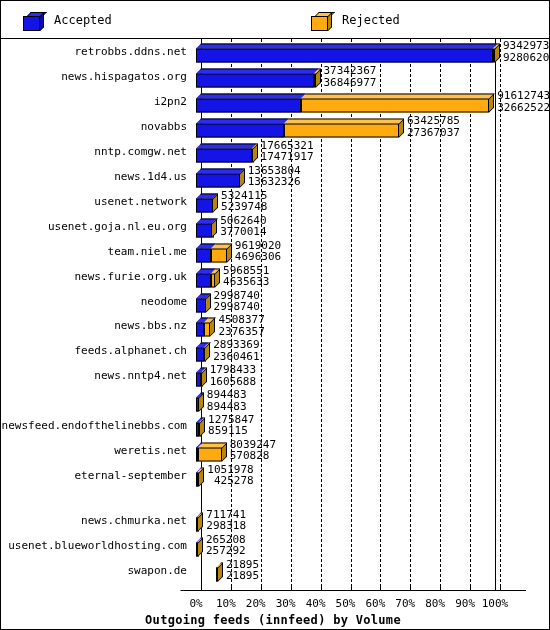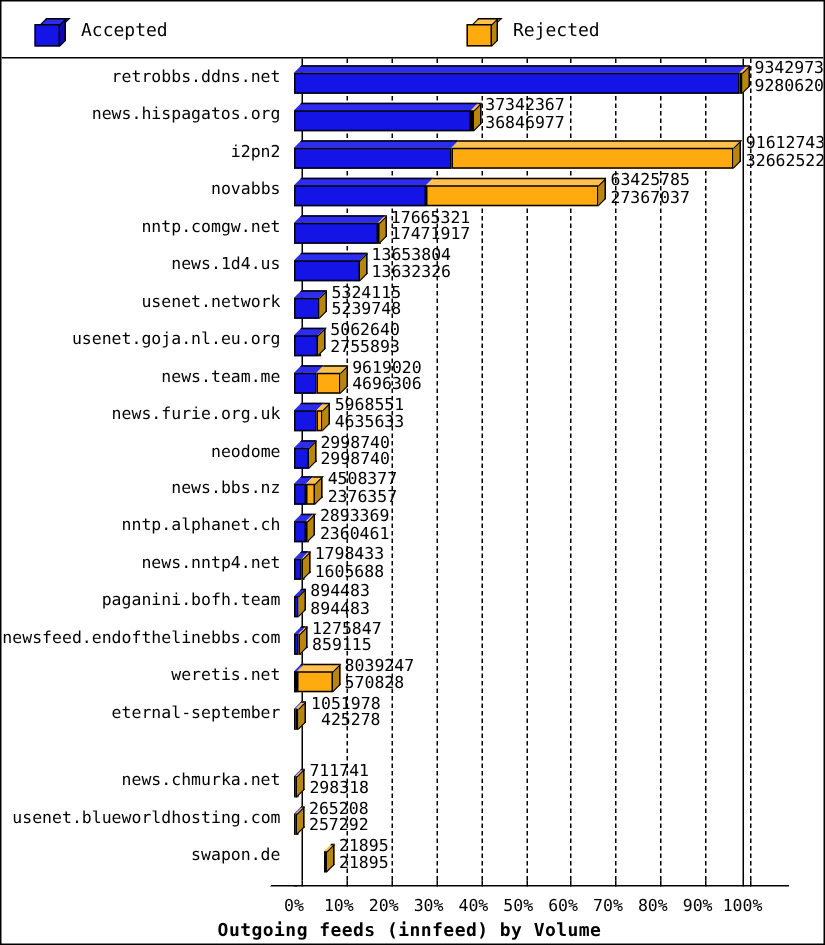--- a/index.html
+++ b/index.html
@@ -383,25 +383,25 @@
           <div class="row-label">usenet.goja.nl.eu.org</div>
           <div class="bar-wrap" style="width: 16.2018px;">
             <div class="cap-top accepted" style="left: 0px; width: 15.5803px;"></div>
             <div class="cap-top rejected" style="left: 15.5803px; width: 0.62153px;"></div>
             <div class="seg accepted" style="left: 0px; width: 15.5803px;"></div>
             <div class="seg rejected" style="left: 15.5803px; width: 0.62153px;"></div>
             <div class="cap-side rejected" style="left: 16.2018px;"></div>
           </div>
           <div class="values" style="left: 219.202px;">
             <span class="v">5062640</span>
-            <span class="v">2755893</span>
-          </div>
-        </div>
-        <div class="row" style="height: 24.9091px;">
-          <div class="row-label">news.team.me</div>
+            <span class="v">3770014</span>
+          </div>
+        </div>
+        <div class="row" style="height: 24.9091px;">
+          <div class="row-label">team.niel.me</div>
           <div class="bar-wrap" style="width: 30.7834px;">
             <div class="cap-top accepted" style="left: 0px; width: 15.0294px;"></div>
             <div class="cap-top rejected" style="left: 15.0294px; width: 15.754px;"></div>
             <div class="seg accepted" style="left: 0px; width: 15.0294px;"></div>
             <div class="seg rejected" style="left: 15.0294px; width: 15.754px;"></div>
             <div class="cap-side rejected" style="left: 30.7834px;"></div>
           </div>
           <div class="values" style="left: 233.783px;">
             <span class="v">9619020</span>
             <span class="v">4696306</span>
@@ -441,21 +441,21 @@
             <div class="seg accepted" style="left: 0px; width: 7.60497px;"></div>
             <div class="seg rejected" style="left: 7.60497px; width: 6.82303px;"></div>
             <div class="cap-side rejected" style="left: 14.428px;"></div>
           </div>
           <div class="values" style="left: 217.428px;">
             <span class="v">4508377</span>
             <span class="v">2376357</span>
           </div>
         </div>
         <div class="row" style="height: 24.9091px;">
-          <div class="row-label">nntp.alphanet.ch</div>
+          <div class="row-label">feeds.alphanet.ch</div>
           <div class="bar-wrap" style="width: 9.25955px;">
             <div class="cap-top accepted" style="left: 0px; width: 7.5541px;"></div>
             <div class="cap-top rejected" style="left: 7.5541px; width: 1.70545px;"></div>
             <div class="seg accepted" style="left: 0px; width: 7.5541px;"></div>
             <div class="seg rejected" style="left: 7.5541px; width: 1.70545px;"></div>
             <div class="cap-side rejected" style="left: 9.25955px;"></div>
           </div>
           <div class="values" style="left: 212.26px;">
             <span class="v">2893369</span>
             <span class="v">2360461</span>
@@ -469,21 +469,20 @@
             <div class="seg accepted" style="left: 0px; width: 5.13863px;"></div>
             <div class="seg rejected" style="left: 5.13863px; width: 0.616835px;"></div>
             <div class="cap-side rejected" style="left: 5.75546px;"></div>
           </div>
           <div class="values" style="left: 208.755px;">
             <span class="v">1798433</span>
             <span class="v">1605688</span>
           </div>
         </div>
         <div class="row" style="height: 24.9091px;">
-          <div class="row-label">paganini.bofh.team</div>
           <div class="bar-wrap" style="width: 2.86258px;">
             <div class="cap-top accepted" style="left: 0px; width: 2.86258px;"></div>
             <div class="seg accepted" style="left: 0px; width: 2.86258px;"></div>
             <div class="cap-side accepted" style="left: 2.86258px;"></div>
           </div>
           <div class="values" style="left: 205.863px;">
             <span class="v">894483</span>
             <span class="v">894483</span>
           </div>
         </div>

